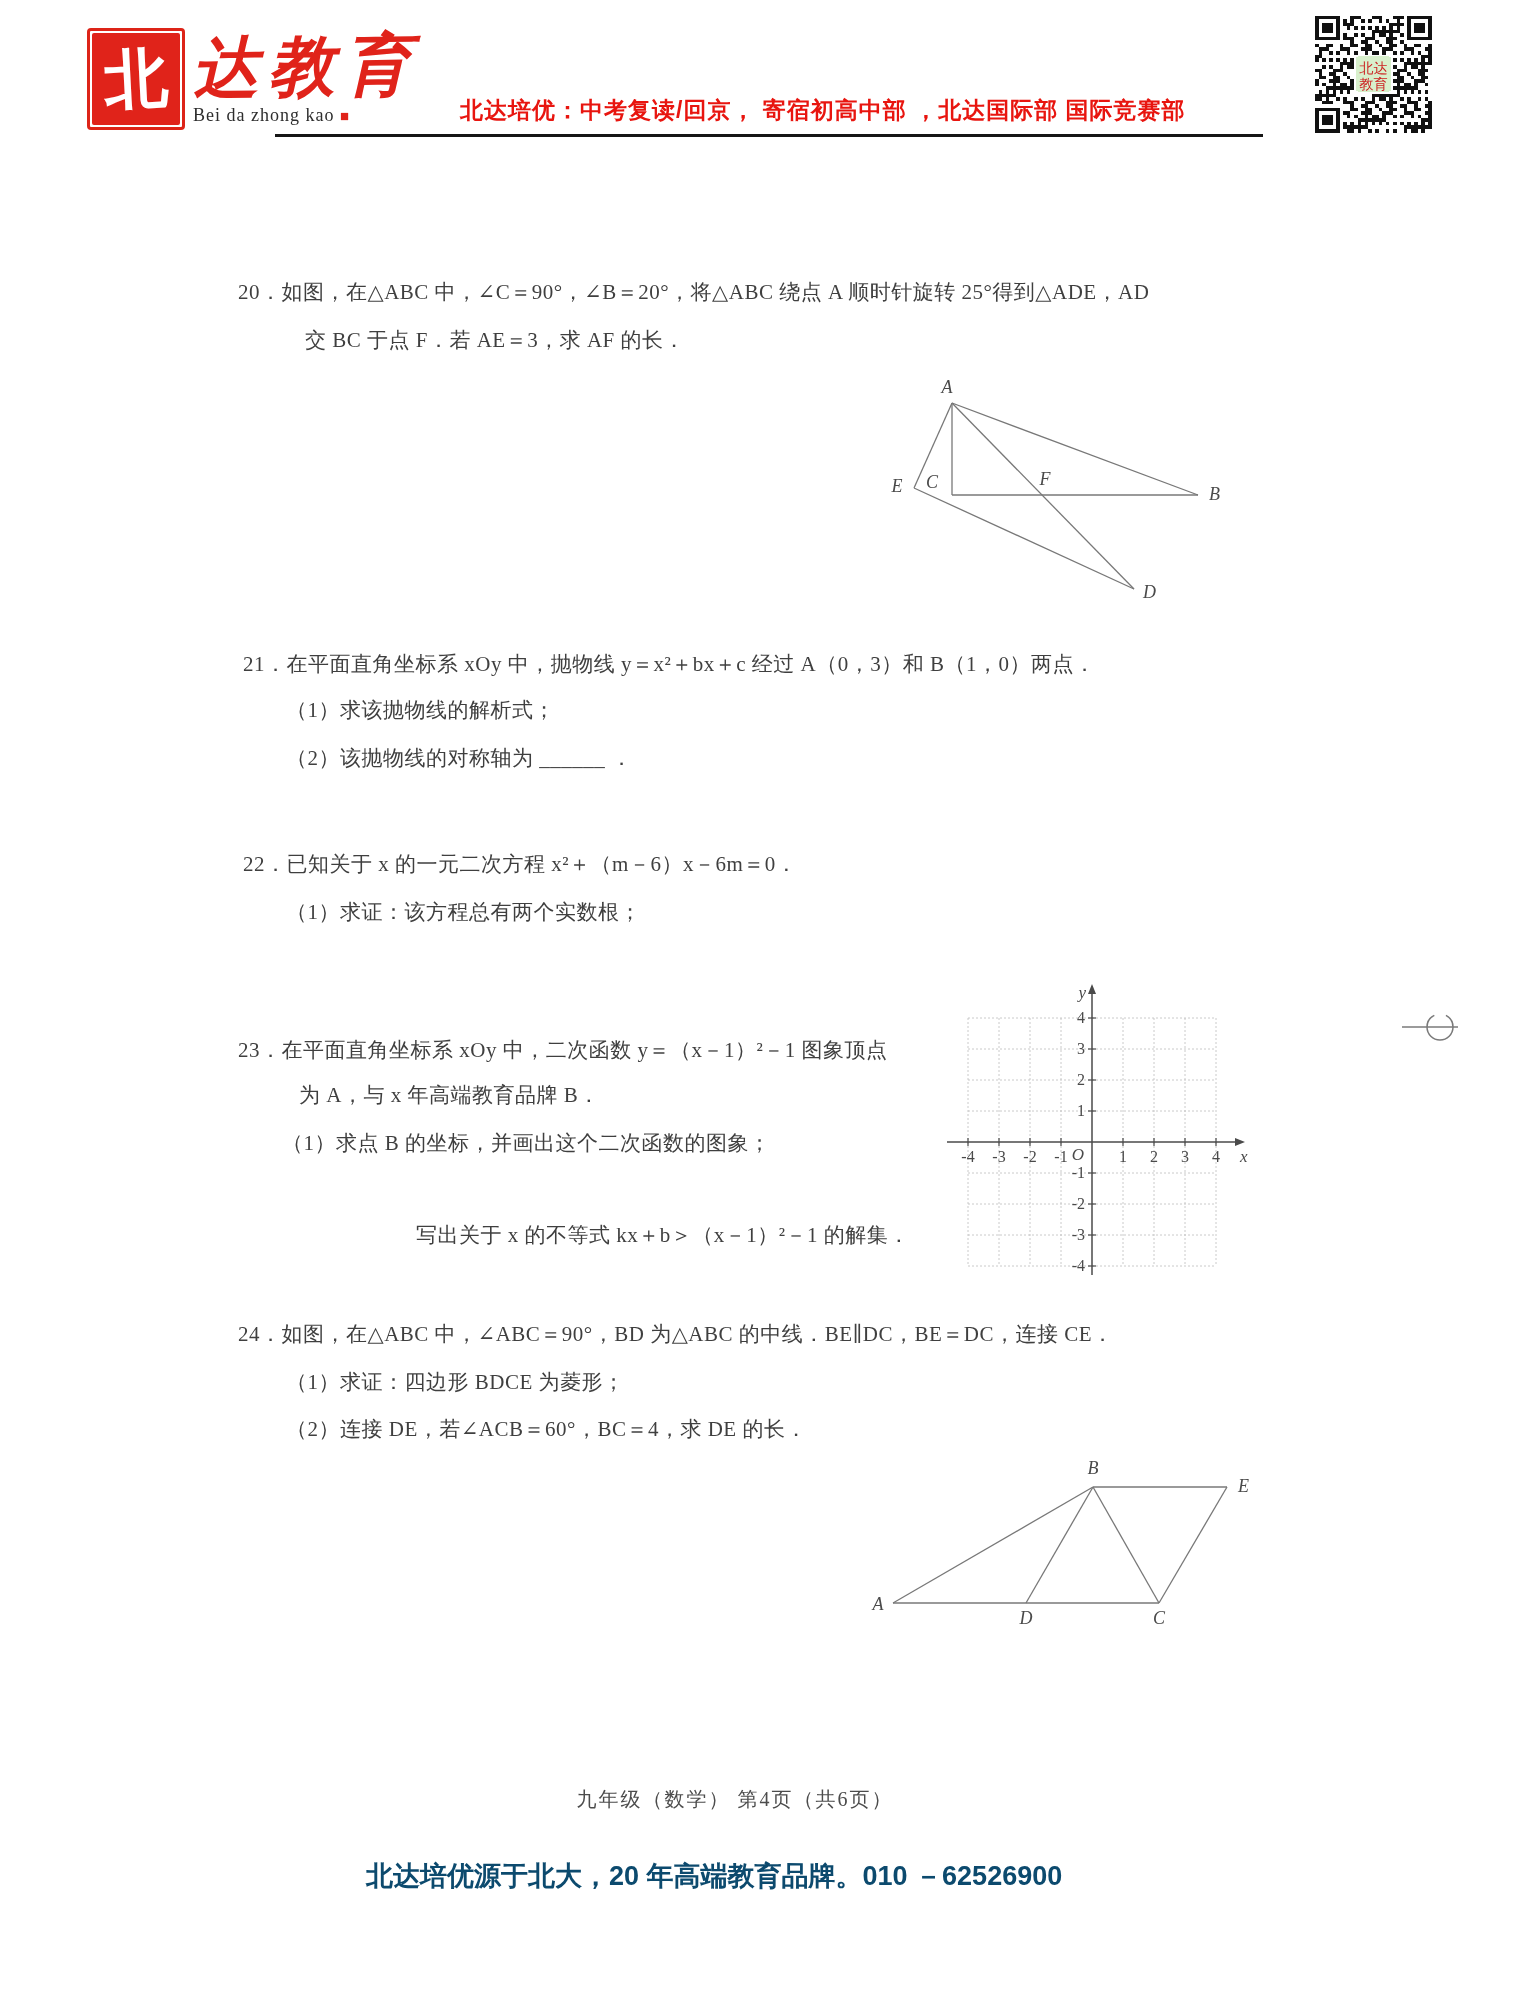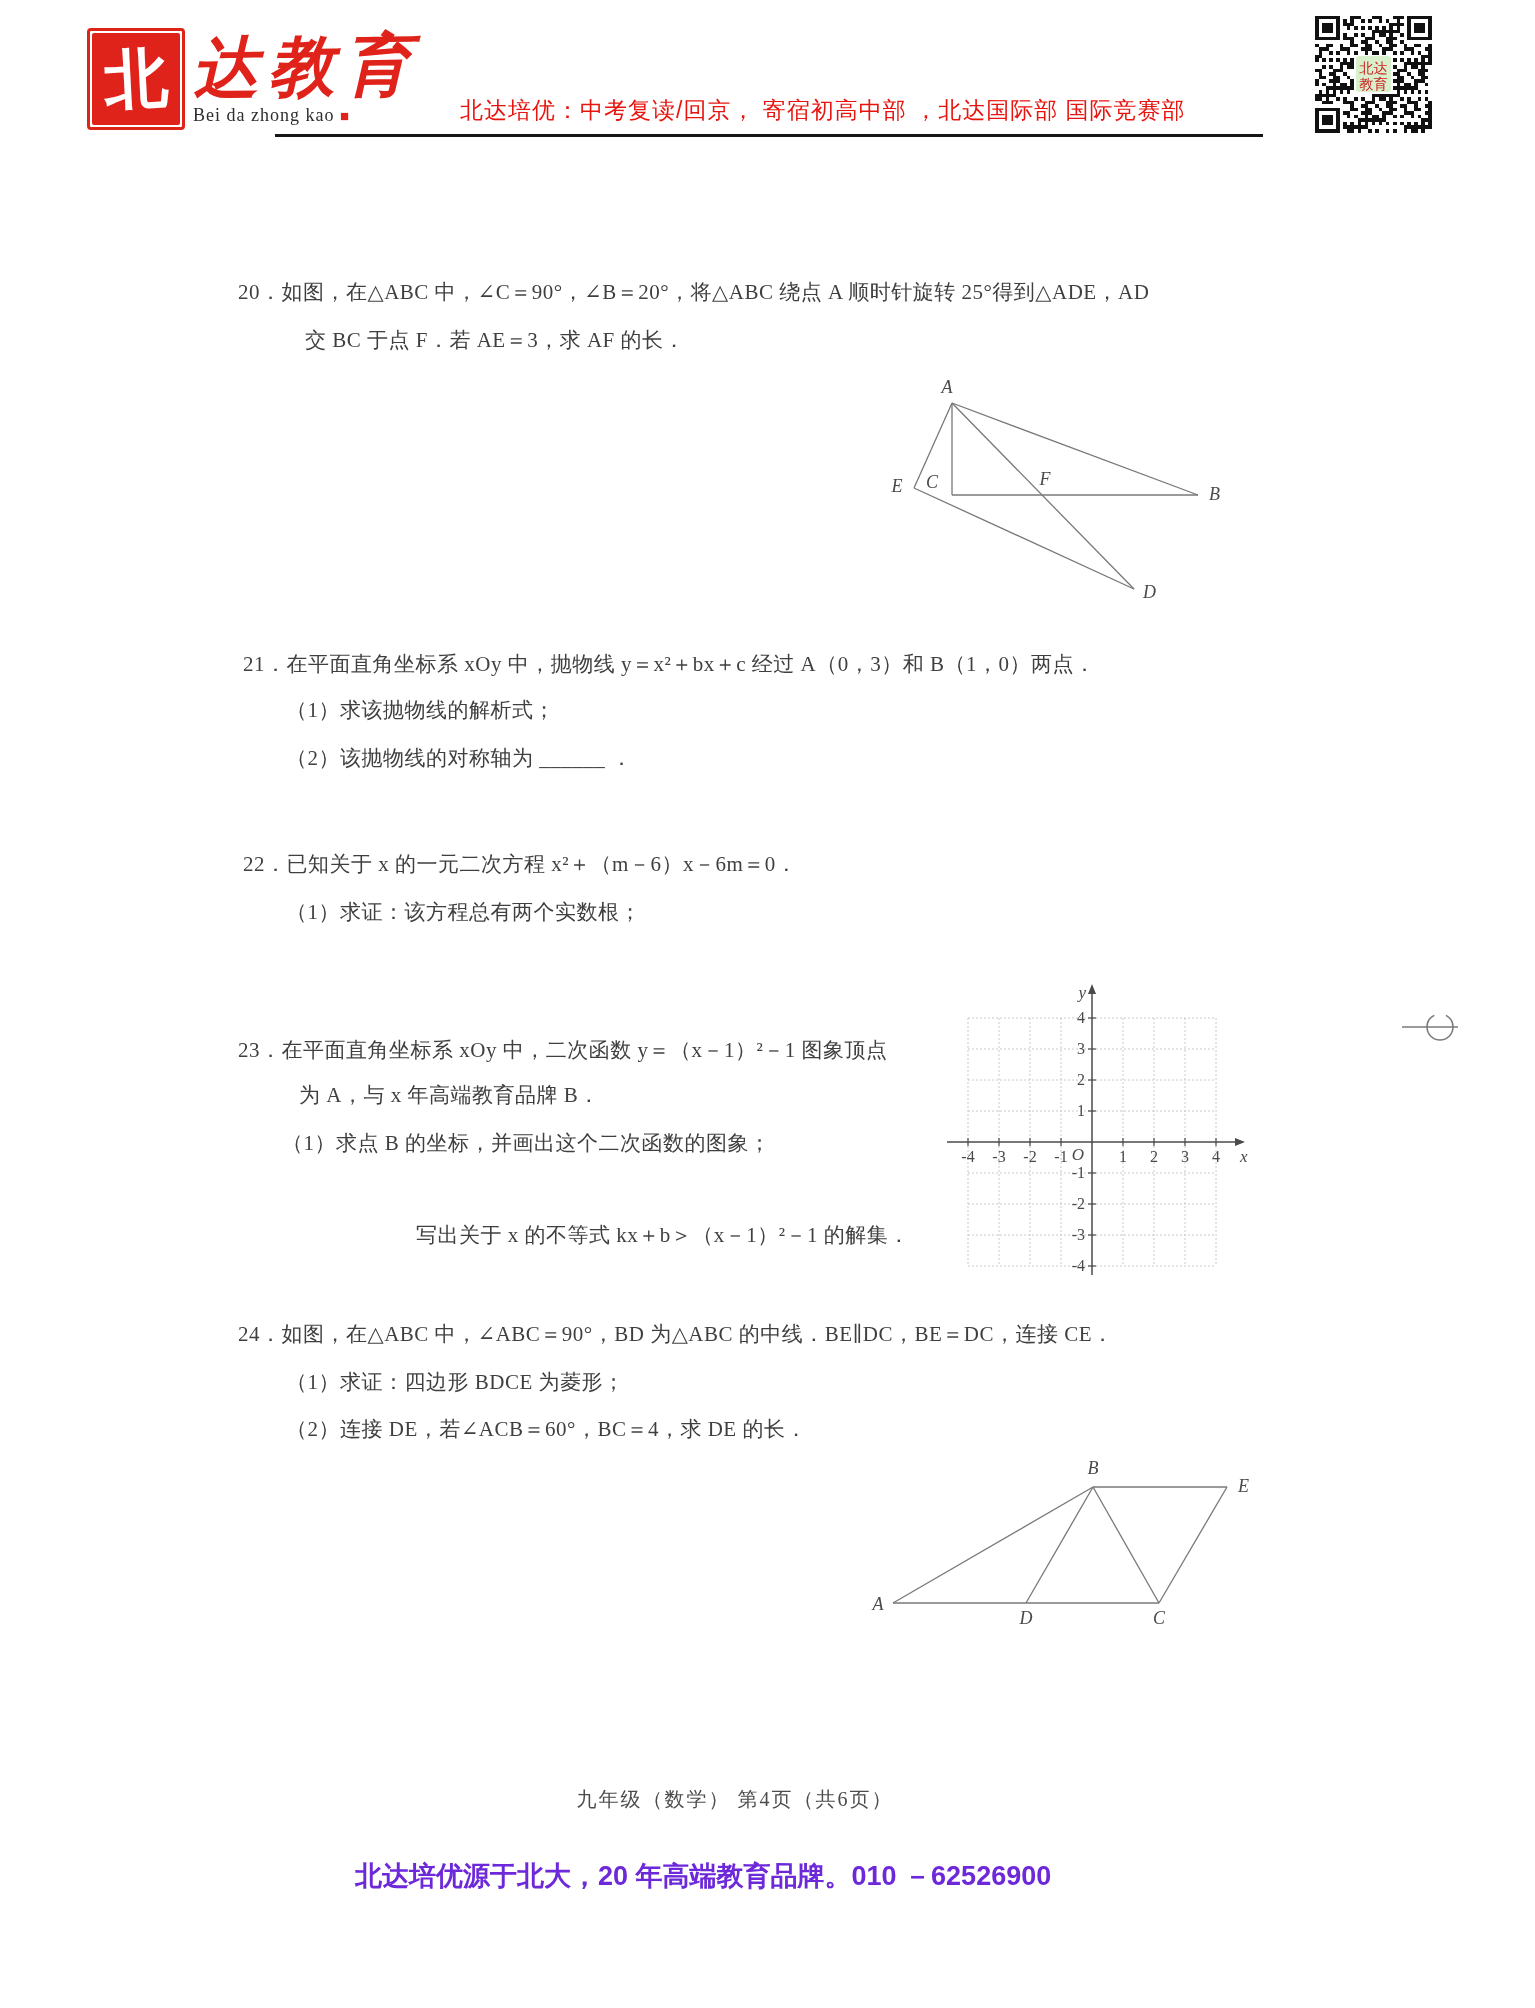--- a/index.html
+++ b/index.html
@@ -21,42 +21,42 @@
   .brand-script{
     position:absolute;left:192px;top:22px;font-size:66px;font-weight:bold;font-style:italic;
     color:#e0231a;letter-spacing:10px;font-family:"DejaVu Serif",serif;transform:rotate(-1deg);
     white-space:nowrap;
   }
   .brand-sub{
     position:absolute;left:193px;top:105px;font-size:18px;color:#2e2e2e;letter-spacing:1px;white-space:nowrap;
   }
   .brand-sub .bullet{color:#e0231a;font-size:15px;}
   .slogan{
-    position:absolute;left:460px;top:95px;font-size:23px;font-weight:normal;color:#e8150f;
+    position:absolute;left:460px;top:95px;font-size:23px;font-weight:bold;color:#e8150f;
     font-family:"Liberation Sans","DejaVu Sans",sans-serif;white-space:nowrap;letter-spacing:1px;
   }
   .header-rule{position:absolute;left:275px;top:134px;width:988px;height:3px;background:#161616;}
   
   .qline{
     position:absolute;font-size:21px;line-height:24px;white-space:nowrap;color:#3f3f3f;
     letter-spacing:0.5px;
     margin-left:16px;
   }
   
   svg text{font-family:"Liberation Serif","DejaVu Serif",serif;}
   .figlabel{font-style:italic;font-size:18px;fill:#4a4a4a;}
   .gridnum{font-size:16px;fill:#4a4a4a;}
   .axlabel{font-style:italic;font-size:17px;fill:#4a4a4a;}
   
   .page-info{
     position:absolute;left:0;top:1786px;width:1470px;text-align:center;
     font-size:20px;color:#4c4c4c;letter-spacing:2px;
   }
   .promo{
-    position:absolute;left:355px;top:1858px;font-size:27px;font-weight:bold;color:#6d28d9;
+    position:absolute;left:366px;top:1858px;font-size:27px;font-weight:bold;color:#0c4a6e;
     font-family:"Liberation Sans","DejaVu Sans",sans-serif;white-space:nowrap;text-align:right;
   }
 </style>
 </head>
 <body>
 
 <div class="page">
 
   <div class="seal">
     <div class="seal-inner">

